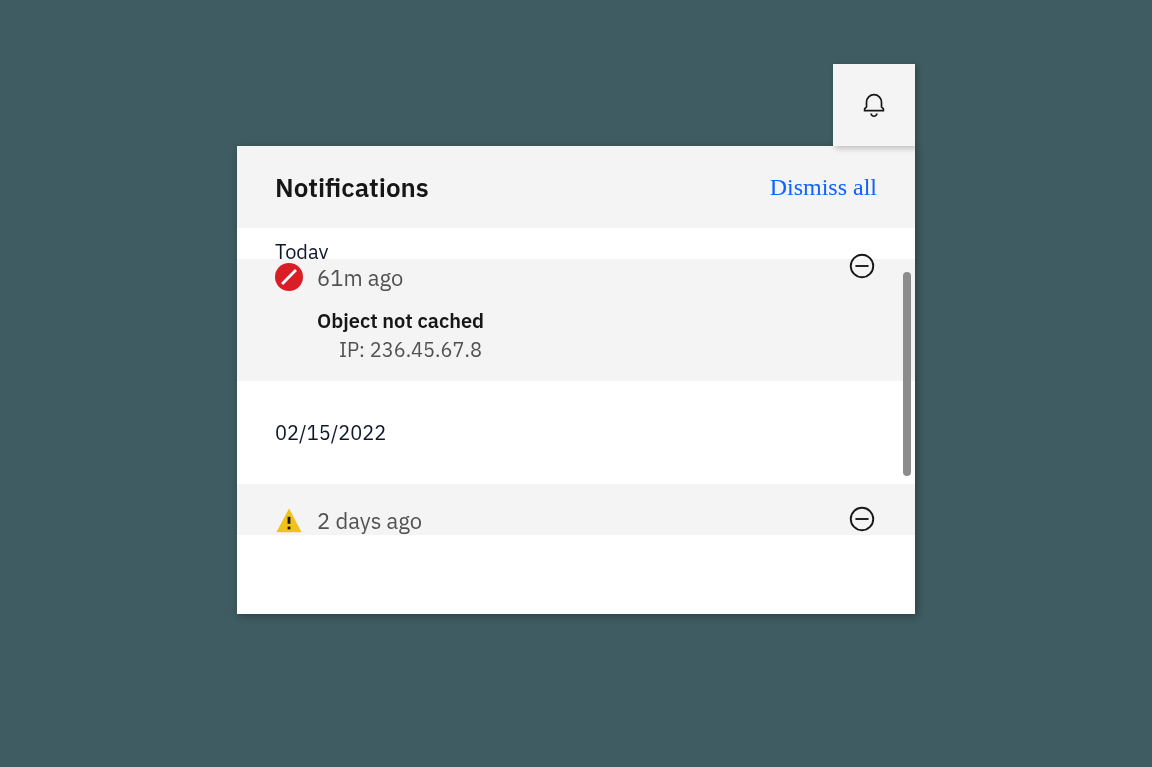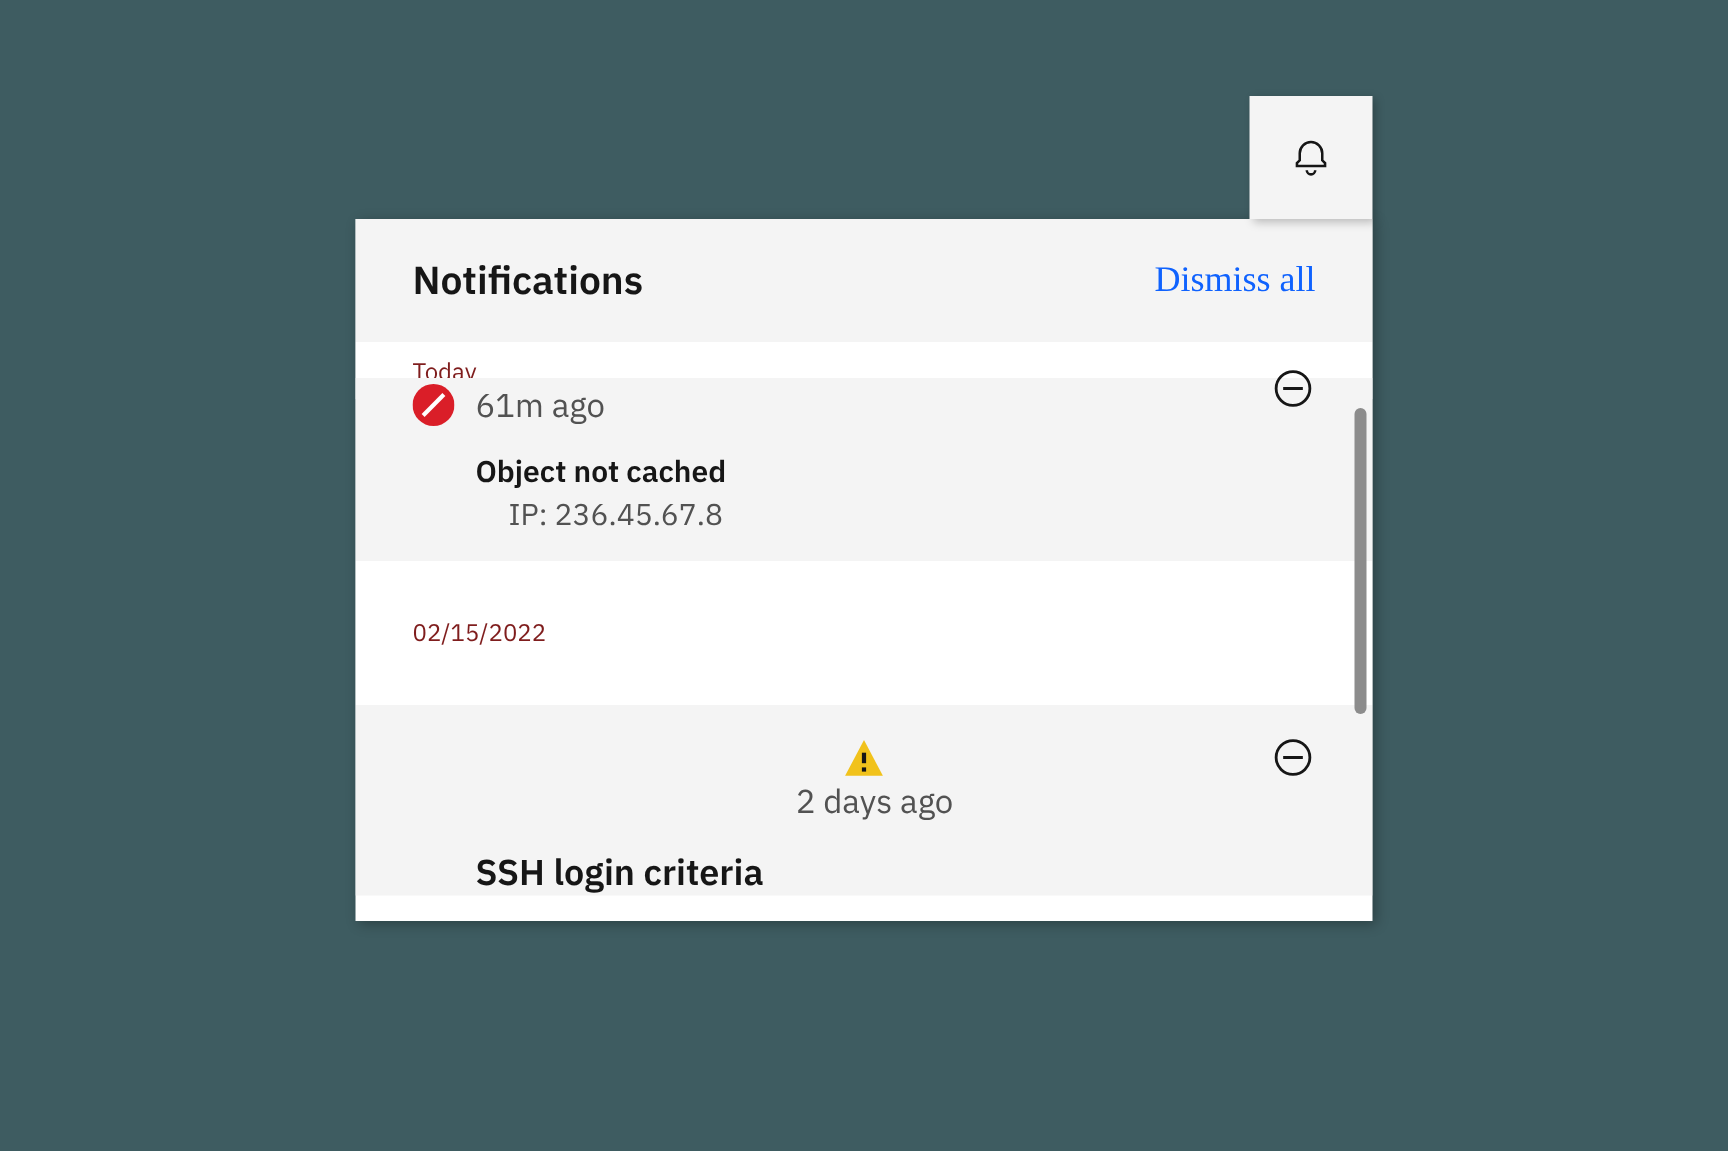--- a/index.html
+++ b/index.html
@@ -55,22 +55,22 @@
     .dismiss-all {
       font-size: 24px;
       color: #0f62fe;
       cursor: pointer;
       background: none;
       border: none;
       font-family: Liberation Serif, serif;
     }
     .section-label {
       background: #fff;
-      font-size: 16px;
-      color: #7f1d1d;
+      font-size: 20px;
+      color: #0f172a;
       padding: 10px 38px 8px 38px;
     }
     .notif {
       background: #f4f4f4;
       padding: 0 38px 18px 38px;
       position: relative;
     }
     .notif-top {
       display: flex;
       align-items: center;
@@ -119,21 +119,20 @@
       margin-top: 2px;
     }
     .notif2 {
       background: #f4f4f4;
       padding: 22px 38px 0 38px;
       position: relative;
     }
     .notif2-top {
       display: flex;
       align-items: center;
-      flex-direction: column;
     }
     .notif2-title {
       font-size: 24px;
       font-weight: 600;
       color: #161616;
       margin-left: 42px;
       margin-top: 16px;
     }
     .spacer-white {
       background: #fff;
@@ -202,19 +201,18 @@
           <rect x="9" y="14" width="2" height="2" fill="#161616"></rect>
         </svg>
         <span class="notif-time">2 days ago</span>
       </div>
       <button class="notif-dismiss full">
         <svg width="30" height="30" viewBox="0 0 32 32" fill="none" stroke="#161616" stroke-width="2">
           <circle cx="16" cy="16" r="12"></circle>
           <line x1="9" y1="16" x2="23" y2="16"></line>
         </svg>
       </button>
-      <div class="notif2-title">SSH login criteria</div>
     </div>
 
     <div class="scrollbar"></div>
 
   </div>
 </div>
 
 </body></html>

